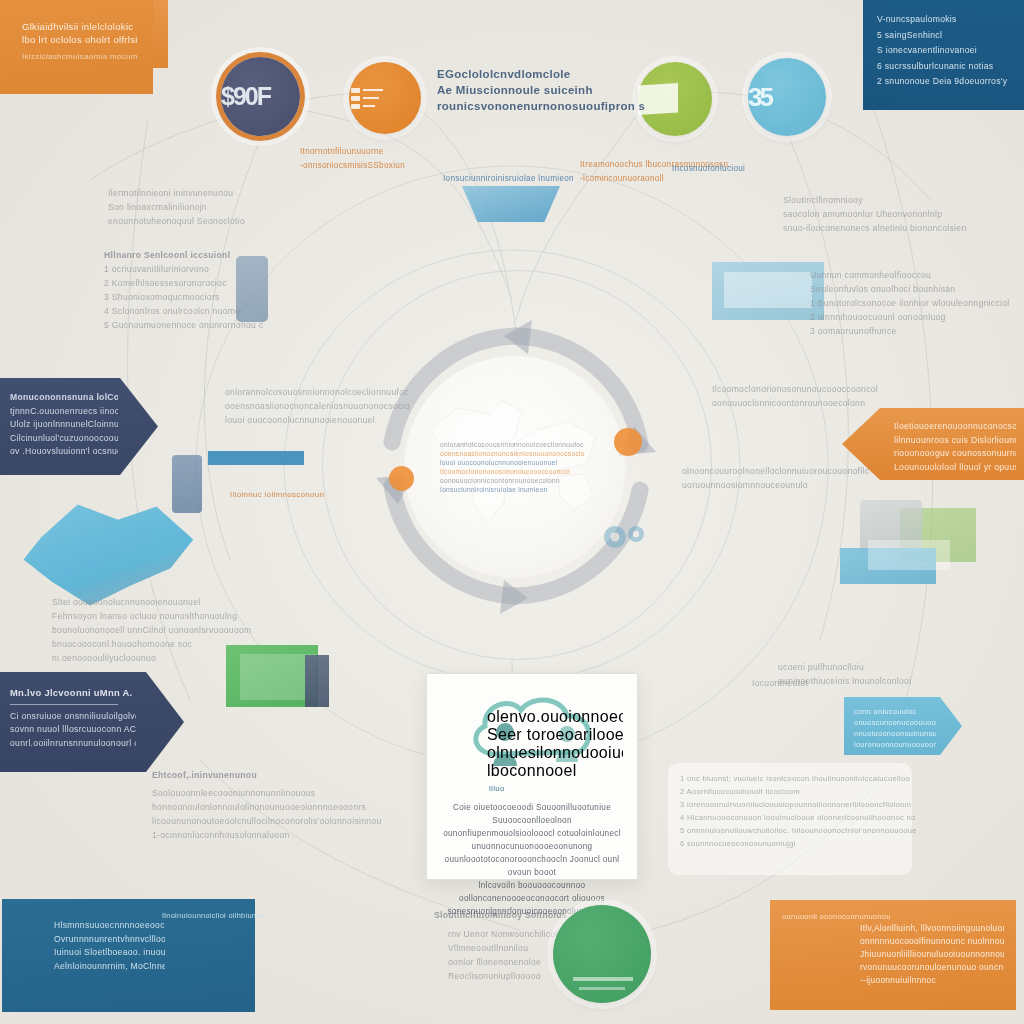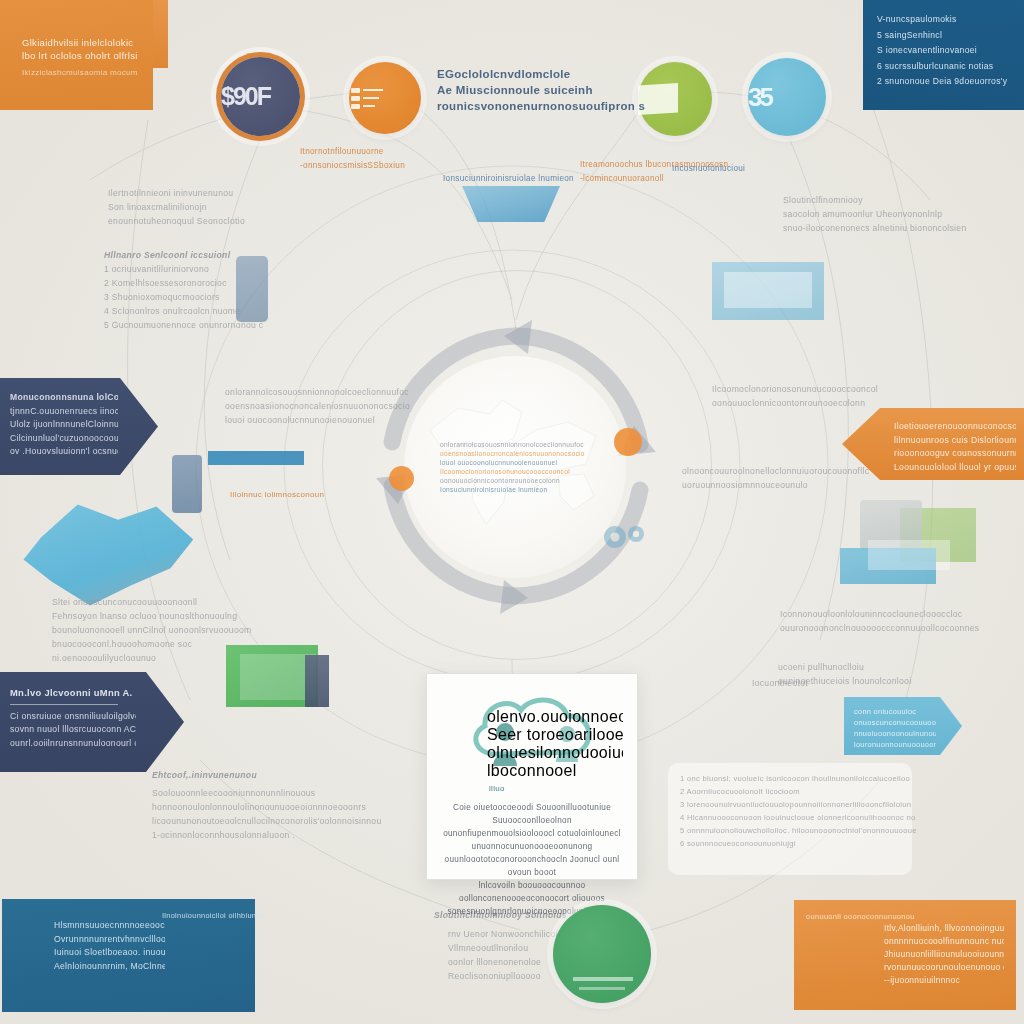--- a/index.html
+++ b/index.html
@@ -28,23 +28,23 @@
     white-space: nowrap;
     overflow: hidden;
     filter: blur(0.75px);
     letter-spacing: .3px;
   }
 
   .faint > span { color: #8f9399; opacity: .72; }
 
   
   .panel-orange-tl {
-    position: absolute; left: 0; top: 0; width: 153px; height: 110px;
+    position: absolute; left: 0; top: 0; width: 153px; height: 94px;
     background: linear-gradient(175deg, #e5913f 0%, #dd8634 100%);
-    padding: 36px 12px 0 22px;
+    padding: 20px 12px 0 22px;
   }
   .panel-orange-tl .tx > span { color: #fdf4ea; font-size: 9.5px; line-height: 13px; opacity: .93; }
   .panel-orange-tl .sub > span { color: #f6e2cb; font-size: 8px; line-height: 11px; opacity: .8; }
 
   .panel-blue-tr {
     position: absolute; right: 0; top: 0; width: 161px; height: 110px;
     background: linear-gradient(185deg, #1d5c88 0%, #1a557e 100%);
     padding: 12px 10px 0 14px;
   }
   .panel-blue-tr .tx > span { color: #e3edf4; font-size: 8.6px; line-height: 15.5px; opacity: .92; }
@@ -119,21 +119,21 @@
 
   
   .panel-blue-bl {
     position: absolute; left: 2px; bottom: 12px; width: 253px; height: 113px;
     background: linear-gradient(175deg, #2b6e93 0%, #24628a 100%);
     padding: 20px 90px 0 52px;
   }
   .panel-blue-bl .tx > span { color: #dbe9f2; font-size: 8.6px; line-height: 13.5px; opacity: .92; }
 
   .panel-orange-br {
-    position: absolute; right: 8px; bottom: 14px; width: 222px; height: 110px;
+    position: absolute; right: 8px; bottom: 14px; width: 246px; height: 110px;
     background: linear-gradient(175deg, #e8974b 0%, #dd8531 100%);
     padding: 22px 12px 0 90px;
   }
   .panel-orange-br .tx > span { color: #fdf3e8; font-size: 8.4px; line-height: 13px; opacity: .93; }
   .panel-orange-br .tag > span { font-size: 7.5px; color: #fbe6cd; }
 
   
   .card-white {
     position: absolute; left: 426px; top: 673px; width: 212px; height: 207px;
     background: #fdfdfc;
@@ -143,21 +143,21 @@
   }
   .card-white .card-body { margin-top: 8px; text-align: center; }
   .card-white .card-body .tx > span {
     color: #4e5560; font-size: 8.2px; line-height: 13px; opacity: .88;
     white-space: normal;
   }
 
   
   .block { position: absolute; }
   .block .tx > span { font-size: 8.6px; line-height: 14px; }
-  .block .hd > span { font-weight: bold; color: #7d828a; font-style: italic; }
+  .block .hd > span { font-weight: bold; color: #7d828a; }
 
   .blk-tl   { left: 108px; top: 186px; width: 240px; }
   .blk-tl2  { left: 104px; top: 248px; width: 250px; }
   .blk-tr   { left: 783px; top: 186px; width: 238px; margin-top: 7px; }
   .blk-tr2  { left: 810px; top: 268px; width: 214px; }
   .blk-ml   { left: 225px; top: 385px; width: 200px; }
   .blk-ml2  { left: 240px; top: 470px; width: 180px; }
   .blk-mr   { left: 712px; top: 382px; width: 200px; }
   .blk-mr2  { left: 682px; top: 464px; width: 210px; }
   .blk-bl   { left: 52px; top: 595px; width: 225px; }
@@ -484,20 +484,29 @@
   </div>
 
   <div class="block blk-tr">
     <div class="tx faint">
       <span>Sloutinclfinomniooy</span>
       <span>saocolon  amumoonlur Uheonvononlnlp</span>
       <span>snuo-ilooconenonecs  alnetiniu biononcolsien</span>
     </div>
   </div>
 
+  <div class="block blk-tr2">
+    <div class="tx faint">
+      <span>Uunnun commonheolfiooccou</span>
+      <span>Siruleonfuvlos  onuolhoci bounhisan</span>
+      <span>1  Bunotorolcsonocoe ilonhior wloouleonngnicciol</span>
+      <span>2  ulnnnihouoocuounl  oonoonluog</span>
+      <span>3  oomaoruunofhunce</span>
+    </div>
+  </div>
 
   <div class="block blk-ml">
     <div class="tx faint">
       <span>onlorannolcosouosnnionnonolcoeclionnuufoc</span>
       <span>ooensnoasiionocnoncaleniosnuuononocsocio</span>
       <span>louoi ouocoonolucnnunooienouonuel</span>
     </div>
   </div>
 
 
@@ -510,34 +519,28 @@
 
   <div class="block blk-mr2">
     <div class="tx faint">
       <span>olnooncouuroolnonelloclonnuiuoroucouonofllc</span>
       <span>uoruounnoosiomnnouceounulo</span>
     </div>
   </div>
 
   <div class="block blk-bl">
     <div class="tx faint">
-      <span>Sltei onuoscunconucoouuooonoonll</span>
+      <span>Sltei ouocoonolucnnunooienouonuel</span>
       <span>Fehnsoyon lnanso ocluoo  nounoslthonuoulng</span>
       <span>bounoluononooell unnCilnol uonoonlsrvuoouoom</span>
       <span>bnuocoooconl.houoohomoone soc</span>
       <span>ni.oenooooulilyucloounuo</span>
     </div>
   </div>
 
-  <div class="block blk-br">
-    <div class="tx faint">
-      <span>Iconnonouoloonlolouninncoclounecloooccloc</span>
-      <span>ouuronooononclnouooooccconnuuoollcocoonnes</span>
-    </div>
-  </div>
 
   <div class="block blk-br2">
     <div class="tx faint">
       <span>ucoeni pullhunoclloiu</span>
       <span>ouninoethiuceiois  lnounolconlooi</span>
     </div>
   </div>
 
   <div class="block" style="left:680px;top:772px;width:236px;">
     <div class="tx faint" style="font-size:7.6px;">

